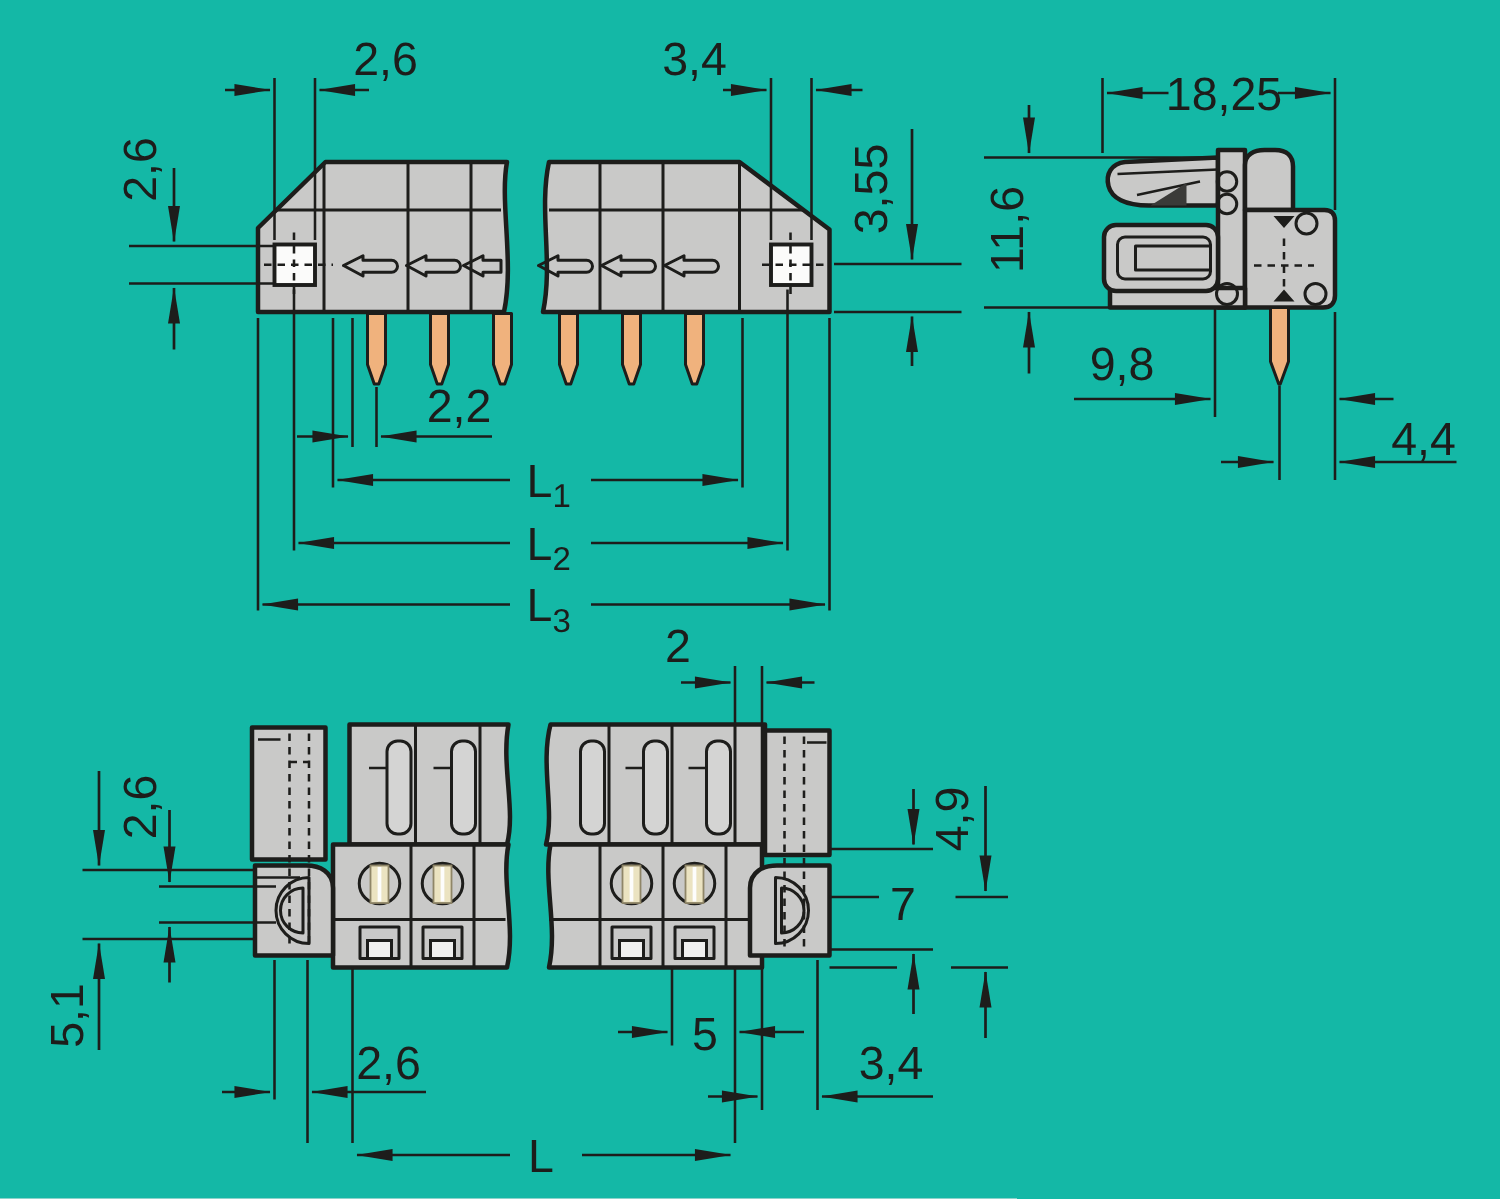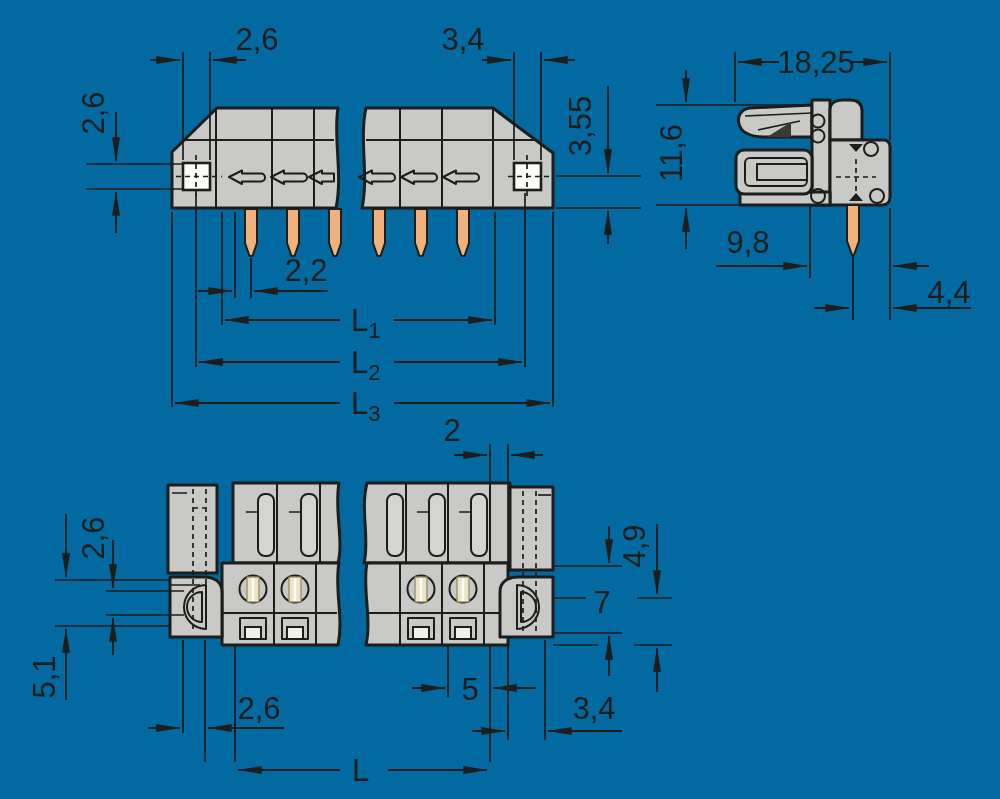--- a/index.html
+++ b/index.html
@@ -1,16 +1,16 @@
 <!DOCTYPE html>
 <html><head>
 <meta charset="utf-8">
 <style>
   html,body{margin:0;padding:0;background:#e9e9e7;}
-  .stage{position:relative;width:1000px;height:799px;background:#0369a1;overflow:hidden;
+  .stage{position:relative;width:1000px;height:799px;background:#14b8a6;overflow:hidden;
          font-family:"Liberation Sans", sans-serif;}
   svg{position:absolute;inset:0;display:block;}
   .dim{font-family:"Liberation Sans", sans-serif;font-size:31px;fill:#1d1d1b;}
   .sub{font-size:22px;}
   .outl{fill:#c9c9c8;stroke:#1d1d1b;stroke-width:3;stroke-linejoin:round;}
   .outl2{fill:none;stroke:#1d1d1b;stroke-width:2;stroke-linejoin:round;}
   .thin{fill:none;stroke:#1d1d1b;stroke-width:1.7;}
   .dash{fill:none;stroke:#1d1d1b;stroke-width:1.7;stroke-dasharray:5 4;}
   .arrow{fill:none;stroke:#1d1d1b;stroke-width:1.8;}
   .pin{fill:#f0b27d;stroke:#1d1d1b;stroke-width:2;stroke-linejoin:round;}

